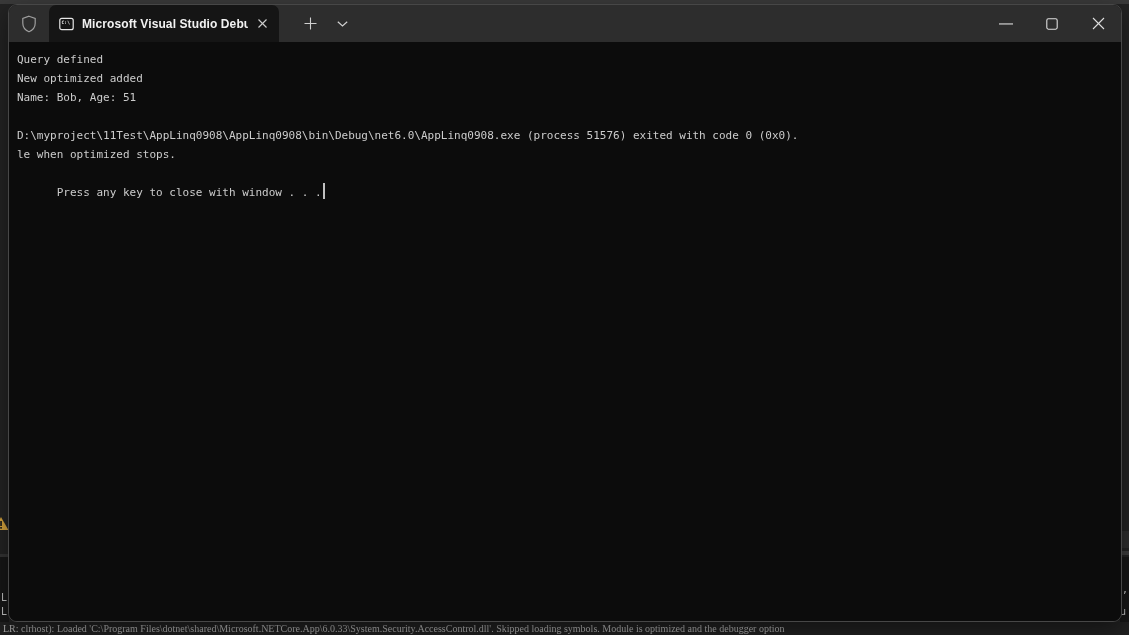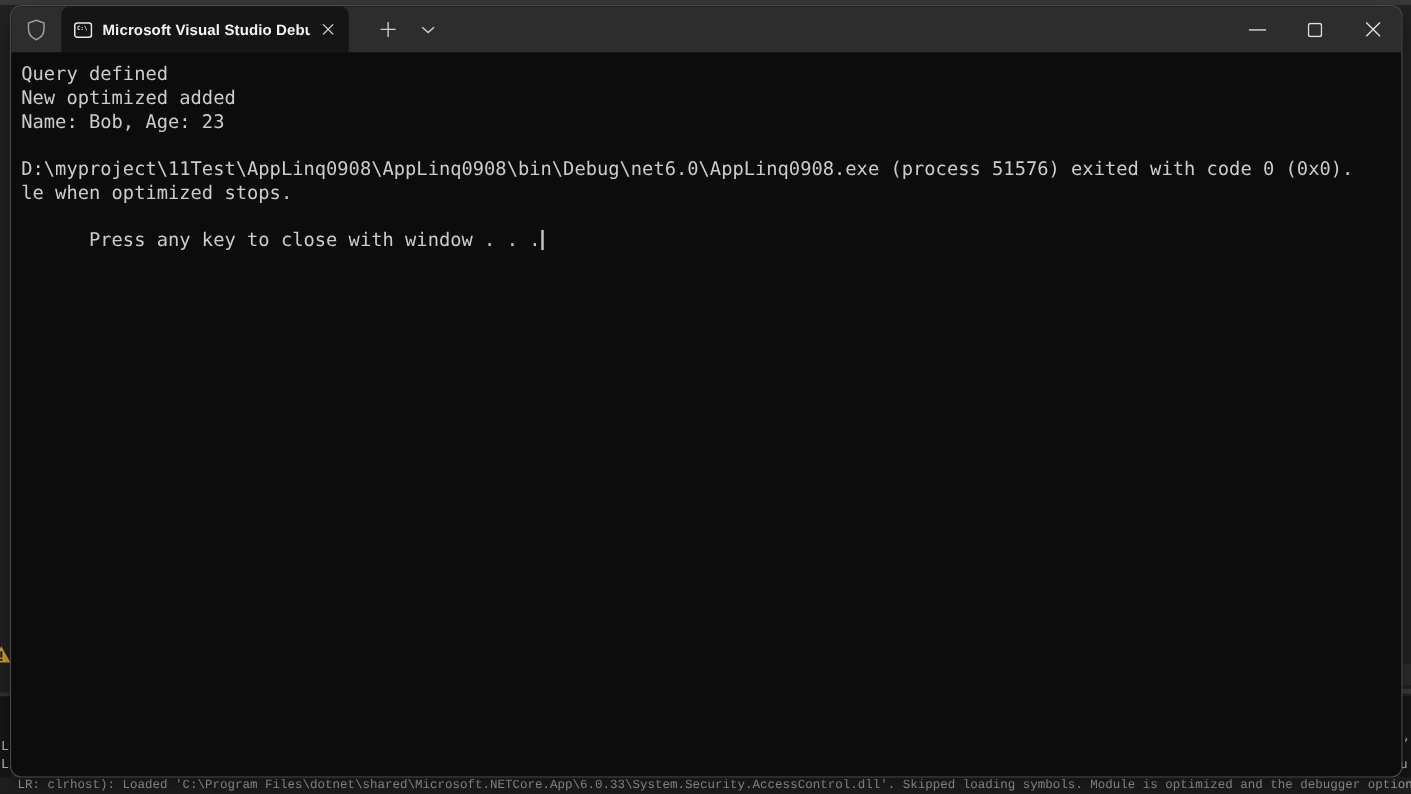--- a/index.html
+++ b/index.html
@@ -17,21 +17,21 @@
 
   .warning-tri { position:absolute; left:-7px; top:516px; z-index:1; }
 
   .frag { position:absolute; z-index:1; font-family:"DejaVu Sans Mono", monospace; font-size:10px; color:#c6c6c6; white-space:pre; }
   .frag-l1 { left:1px; top:592px; }
   .frag-l2 { left:1px; top:606px; }
   .frag-r1 { left:1122px; top:584px; }
   .frag-r2 { left:1120px; top:606px; }
 
   .bottom-strip { position:absolute; left:0; top:622px; width:1129px; height:13px; background:#212121; z-index:2; overflow:hidden; }
-  .bottom-strip .btext { font-family:Liberation Mono, monospace; font-size:10px; line-height:13px; color:#adadad; white-space:pre; display:block; padding-left:14px; }
+  .bottom-strip .btext { font-family:Liberation Serif, serif; font-size:10px; line-height:13px; color:#adadad; white-space:pre; display:block; padding-left:3px; }
 
   
   .window { position:absolute; left:8px; top:4px; width:1114px; height:618px; background:#0c0c0c;
             border:1px solid #474747; border-radius:9px; z-index:3; overflow:hidden;
             box-shadow:0 8px 24px rgba(0,0,0,0.45); }
 
   .titlebar { position:absolute; left:0; top:0; width:100%; height:37px; background:#2d2d2d;
               display:flex; align-items:stretch; }
   .shield-wrap { width:40px; display:flex; align-items:center; justify-content:center; color:#9e9e9e; }
 
@@ -47,21 +47,21 @@
   .newtab   { width:30px; height:100%; margin-left:16px; }
   .tabdrop  { width:30px; height:100%; margin-left:2px; }
   .tb-spacer { flex:1 1 auto; }
 
   .wbtn { width:46px; height:100%; background:transparent; border:none; color:#dedede;
           display:flex; align-items:center; justify-content:center; }
 
   
   .content { position:absolute; left:0; top:37px; width:100%; height:581px; background:#0c0c0c;
              padding:8px 0 0 8px; }
-  .tline { font-family:"DejaVu Sans Mono", monospace; font-size:15px; line-height:19px; min-height:19px;
+  .tline { font-family:"DejaVu Sans Mono", monospace; font-size:11px; line-height:19px; min-height:19px;
            color:#cccccc; white-space:pre; }
   .cursor { display:inline-block; width:2px; height:16px; background:#c0c0c0; vertical-align:-3px; margin-left:1px; }
 </style>
 </head>
 <body>
 
 <div class="backdrop-top"></div>
 <div class="bg-sliver left"></div>
 <div class="bg-sliver right"></div>
 <div class="bg-block-r1"></div>
@@ -138,21 +138,21 @@
       <svg width="13" height="13" viewBox="0 0 13 13" stroke="currentColor" stroke-width="1.1">
         <line x1="1" y1="1" x2="12" y2="12"></line>
           <line x1="12" y1="1" x2="1" y2="12"></line>
       </svg>
     </button>
   </div>
 
   <div class="content">
     <div class="tline">Query defined</div>
     <div class="tline">New optimized added</div>
-    <div class="tline">Name: Bob, Age: 23</div>
+    <div class="tline">Name: Bob, Age: 51</div>
     <div class="tline"></div>
     <div class="tline">D:\myproject\11Test\AppLinq0908\AppLinq0908\bin\Debug\net6.0\AppLinq0908.exe (process 51576) exited with code 0 (0x0).</div>
     <div class="tline">le when optimized stops.</div>
     <div class="tline">
       <span>Press any key to close with window . . .</span><span class="cursor"></span>
     </div>
   </div>
 
 </div>
 

